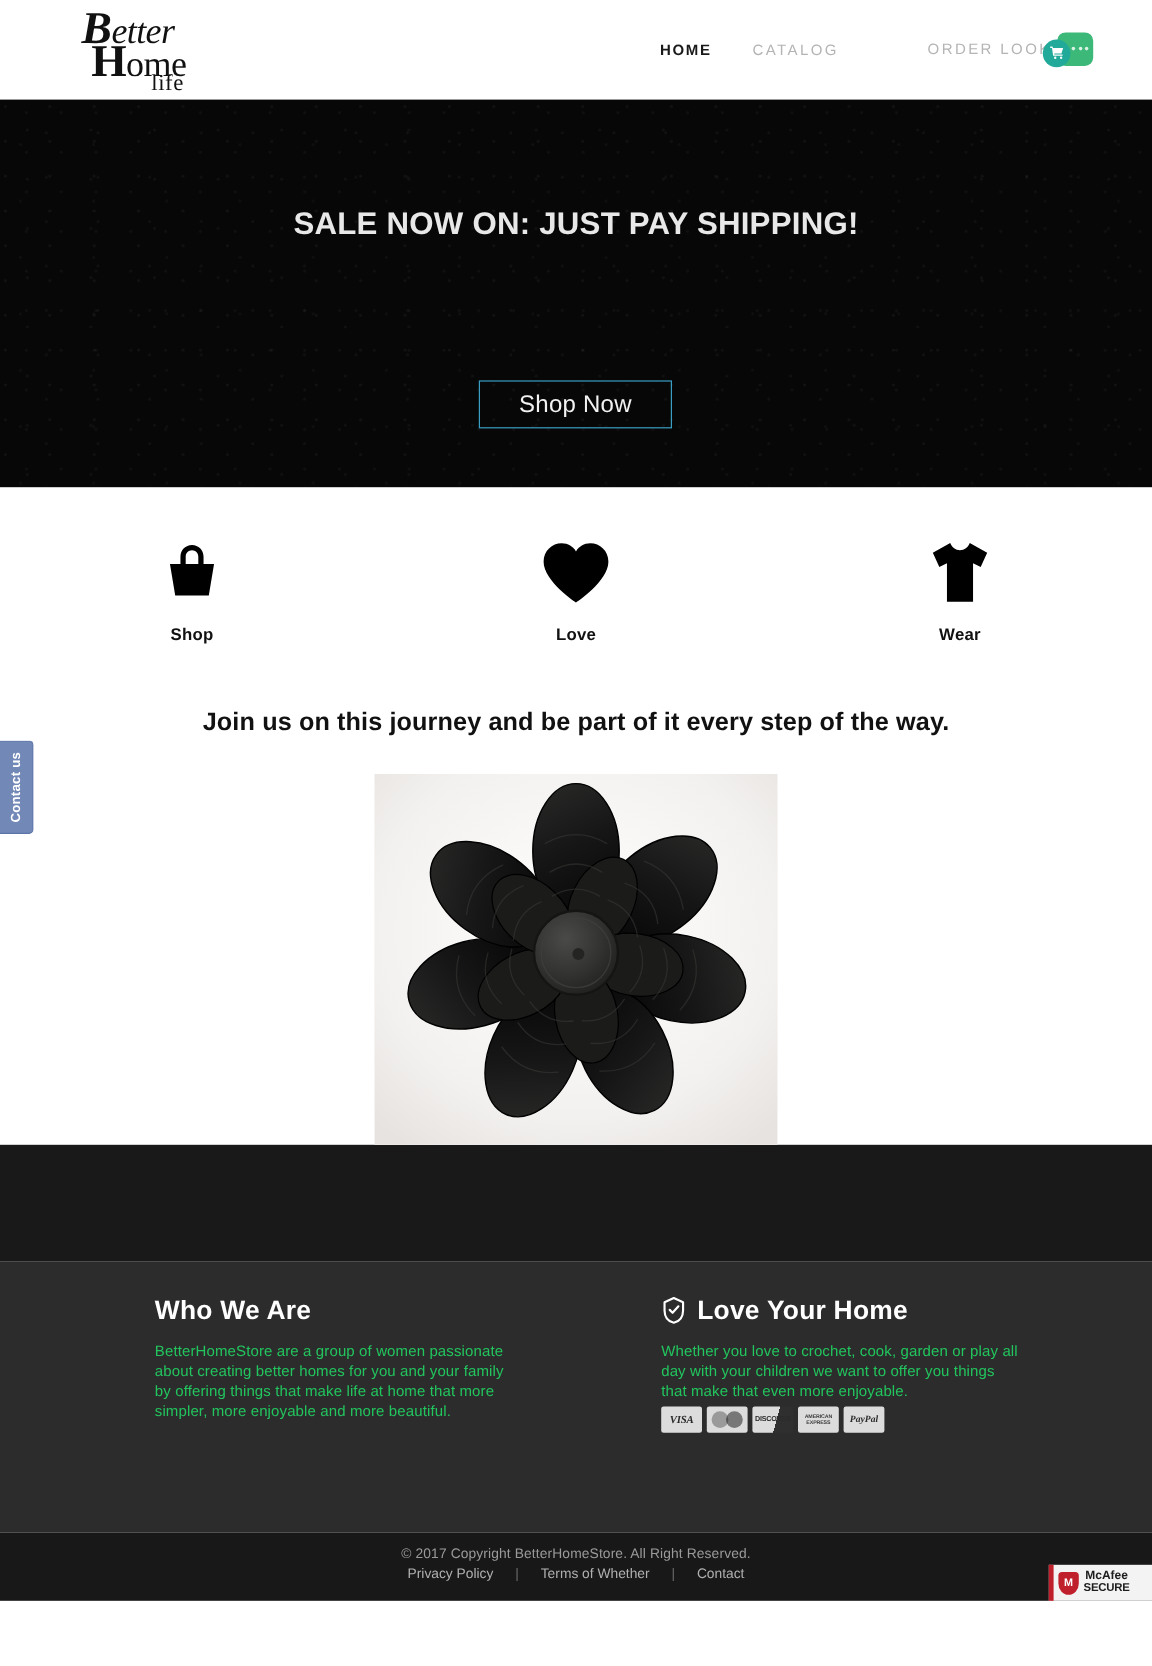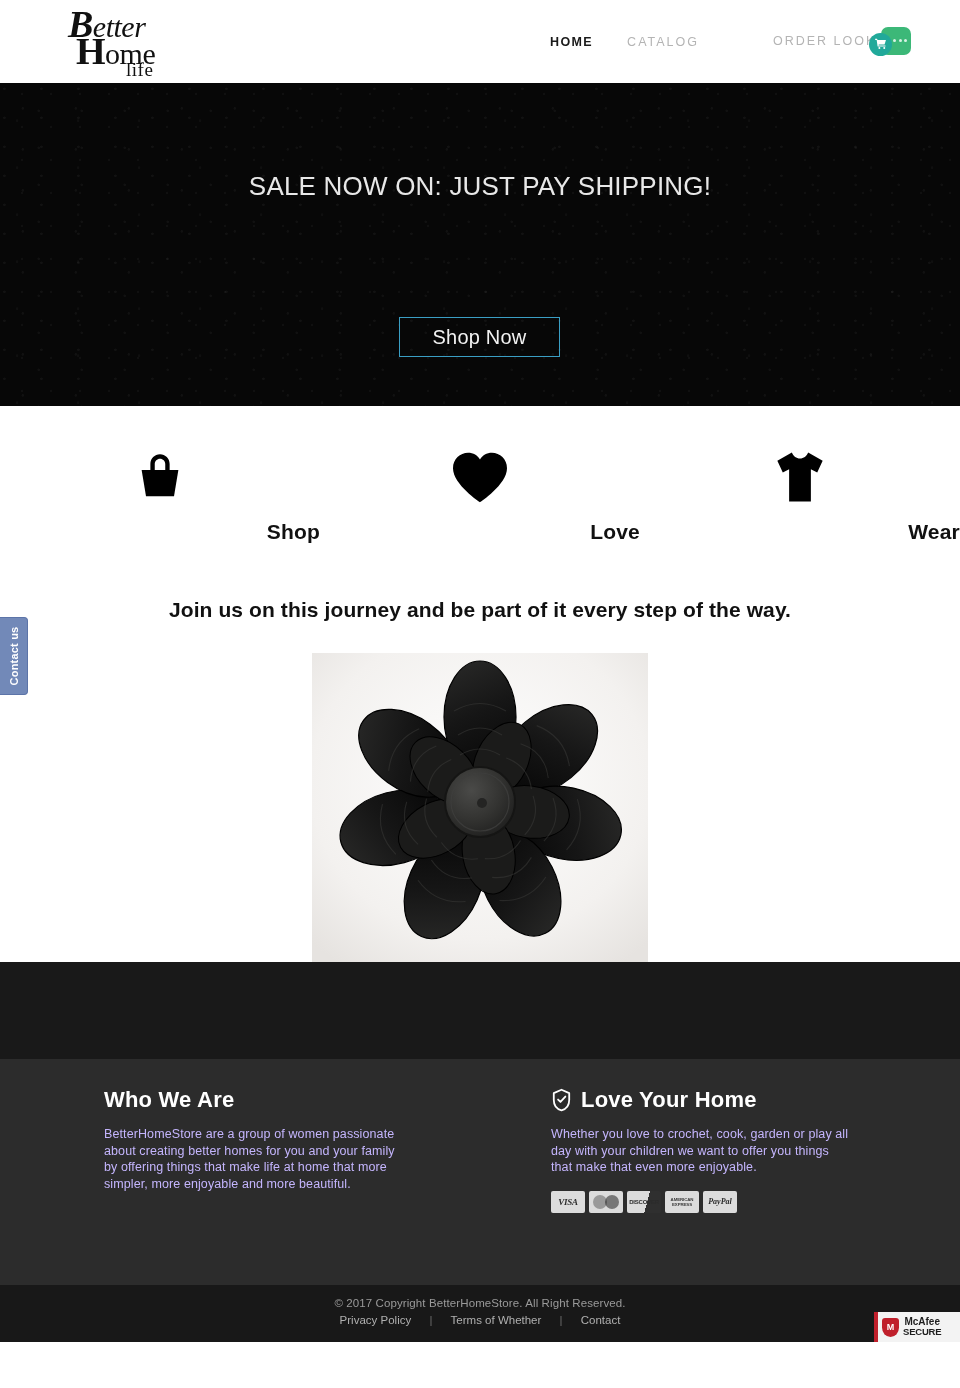--- a/index.html
+++ b/index.html
@@ -105,21 +105,21 @@
       radial-gradient(circle at 28% 80%, rgba(255,255,255,0.03) 0 1px, transparent 1.5px),
       radial-gradient(circle at 90% 75%, rgba(255,255,255,0.04) 0 1px, transparent 1.5px);
     background-size: 37px 29px, 53px 41px, 29px 33px, 61px 47px, 43px 37px;
     overflow: hidden;
   }
   .hero-title {
     position: absolute; left: 0; right: 0; top: 88px;
     text-align: center;
     color: #e8e8e8;
     font-size: 26px;
-    font-weight: 400;
+    font-weight: 700;
     letter-spacing: 0.2px;
   }
   .shop-now {
     position: absolute;
     left: 399px; top: 234px;
     width: 161px; height: 40px;
     border: 1px solid #3a9ec4;
     background: transparent;
     color: #f2f2f2;
     font-size: 20px;
@@ -135,25 +135,24 @@
     padding-top: 40px;
   }
   .feature { flex: 1; text-align: center; }
   .feature-icon {
     height: 62px;
     display: flex; align-items: center; justify-content: center;
     color: #000;
   }
   .feature-label {
     margin-top: 12px;
-    font-size: 21px;
+    font-size: 14px;
     font-weight: 700;
     color: #111;
     letter-spacing: 0.2px;
-    text-align: right;
   }
 
   
   .journey {
     margin: 52px auto 0;
     width: 700px;
     text-align: center;
     font-size: 21px;
     font-weight: 700;
     color: #111;
@@ -201,48 +200,48 @@
   }
 
   
   .footer {
     background: #2c2c2c;
     height: 226px;
     position: relative;
   }
   .footer-col-left {
     position: absolute;
-    left: 104px; top: 28px;
+    left: 129px; top: 28px;
     width: 300px;
   }
   .footer-col-right {
     position: absolute;
     left: 551px; top: 28px;
     width: 300px;
   }
   .footer-title {
     color: #ffffff;
     font-size: 22px;
     font-weight: 700;
     letter-spacing: 0.2px;
     margin-bottom: 13px;
     display: flex;
     align-items: center;
   }
   .shield-icon { margin-right: 9px; display: flex; }
   .footer-body {
-    color: #c4b5fd;
+    color: #22c55e;
     font-size: 12.5px;
     line-height: 16.5px;
     letter-spacing: 0.1px;
   }
   .payments {
     display: flex;
     gap: 4px;
-    margin-top: 15px;
+    margin-top: 4px;
   }
   .pay-badge {
     width: 34px; height: 22px;
     background: #dcdcdc;
     border-radius: 2px;
     display: flex; align-items: center; justify-content: center;
     font-size: 7px;
     font-weight: 700;
     color: #3a3a3a;
     overflow: hidden;

